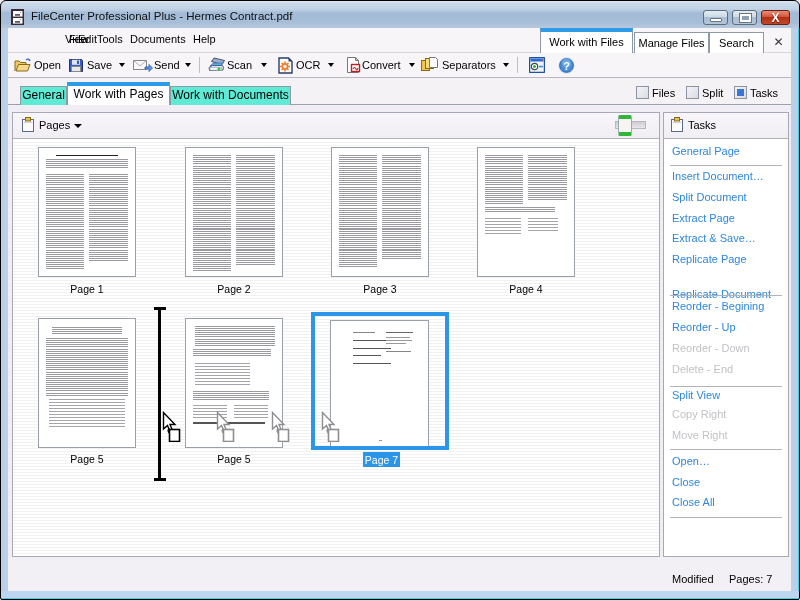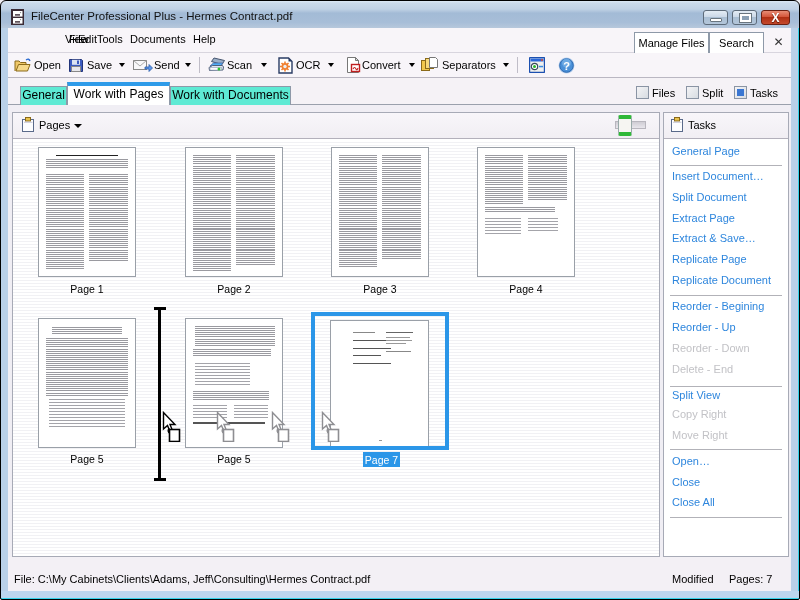--- a/index.html
+++ b/index.html
@@ -94,20 +94,21 @@
       <div class="glyph">X</div>
     </div>
 
   <div class="abs" id="menubar"></div>
   <div class="abs menuitem" style="left:29px;margin-left:40px;">File</div>
   <div class="abs menuitem" style="left:50px;padding-left:28px;">Edit</div>
   <div class="abs menuitem" style="left:65px;">View</div>
   <div class="abs menuitem" style="left:97px;">Tools</div>
   <div class="abs menuitem" style="left:130px;">Documents</div>
   <div class="abs menuitem" style="left:193px;">Help</div>
+  <div class="abs ttab" id="ttab1">Work with Files</div>
   <div class="abs ttab" id="ttab2">Manage Files</div>
   <div class="abs ttab" id="ttab3">Search</div>
   <div class="abs" id="ttabx">✕</div>
 
   <div class="abs" id="toolbar"></div>
   <div class="abs tbicon" style="left:14px;" id="ic-open">
     <svg width="18" height="16" viewBox="0 0 18 16">
       <path d="M1,14 L1,4 L5,4 L6.5,5.5 L12,5.5 L12,7" fill="#f0c868" stroke="#8a6a1a"></path>
       <path d="M2,14 L4.5,7.5 L16,7.5 L13.5,14 Z" fill="#f6d98a" stroke="#8a6a1a"></path>
       <path d="M12,3 q3,-2 4,1" fill="none" stroke="#2a6ad0" stroke-width="1.3"></path>
@@ -323,38 +324,37 @@
     </svg>
   </div>
   <div class="abs" style="left:688px;top:119px;font-size:11px;z-index:5;">Tasks</div>
   <div class="abs task" style="top:145px;">General Page</div>
   <div class="abs tsep" style="top:165px;"></div>
   <div class="abs task" style="top:170px;">Insert Document…</div>
   <div class="abs task" style="top:191px;">Split Document</div>
   <div class="abs task" style="top:212px;">Extract Page</div>
   <div class="abs task" style="top:232px;">Extract &amp; Save…</div>
   <div class="abs task" style="top:253px;">Replicate Page</div>
-  <div class="abs task" style="top:274px;">Replicate Document</div>
+  <div class="abs task" style="top:288px;">Replicate Document</div>
   <div class="abs tsep" style="top:295px;"></div>
   <div class="abs task" style="top:300px;">Reorder - Begining</div>
   <div class="abs task" style="top:321px;">Reorder - Up</div>
   <div class="abs task gray" style="top:342px;">Reorder - Down</div>
   <div class="abs task gray" style="top:363px;">Delete - End</div>
   <div class="abs tsep" style="top:386px;"></div>
   <div class="abs task" style="top:389px;">Split View</div>
   <div class="abs task gray" style="top:408px;">Copy Right</div>
   <div class="abs task gray" style="top:429px;">Move Right</div>
   <div class="abs tsep" style="top:449px;"></div>
   <div class="abs task" style="top:455px;">Open…</div>
   <div class="abs task" style="top:476px;">Close</div>
   <div class="abs task" style="top:496px;">Close All</div>
   <div class="abs tsep" style="top:517px;"></div>
 
   <div class="abs" id="statusbar"></div>
-  <div class="abs sbtext" style="left:14px;">File: C:\My Cabinets\Clients\Adams, Jeff\Consulting\Hermes Contract.pdf</div>
   <div class="abs sbtext" style="left:672px;">Modified</div>
   <div class="abs sbtext" style="left:729px;">Pages: 7</div>
 
   <div class="abs" id="edge-l"></div>
   <div class="abs" id="edge-r"></div>
   <div class="abs" id="edge-b"></div>
   <div class="abs" id="frame-black"></div>
 </div>
 
 </body></html>

